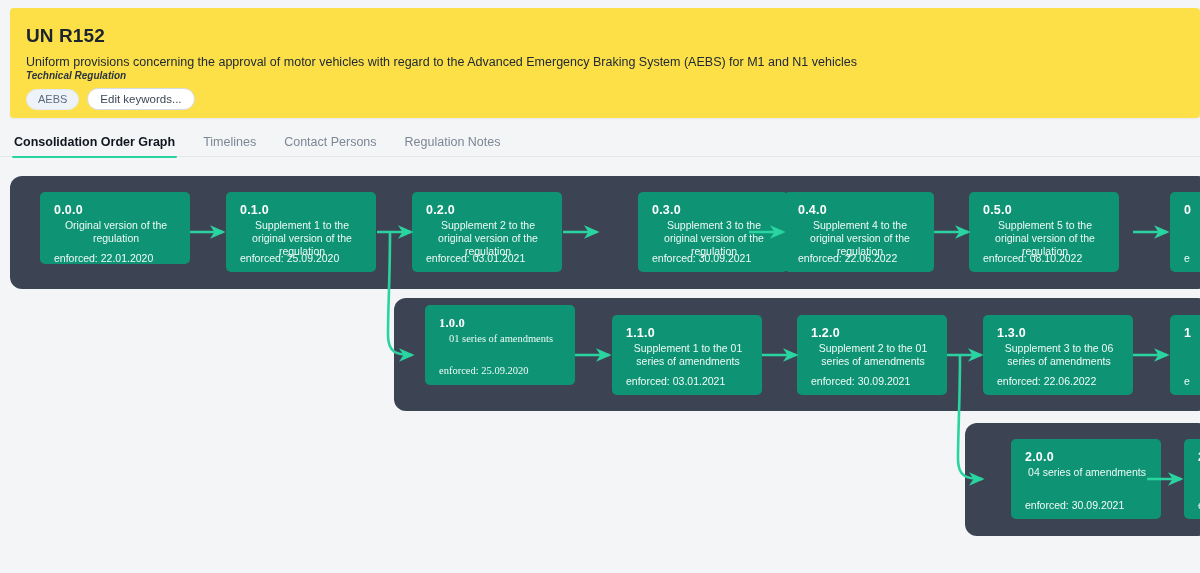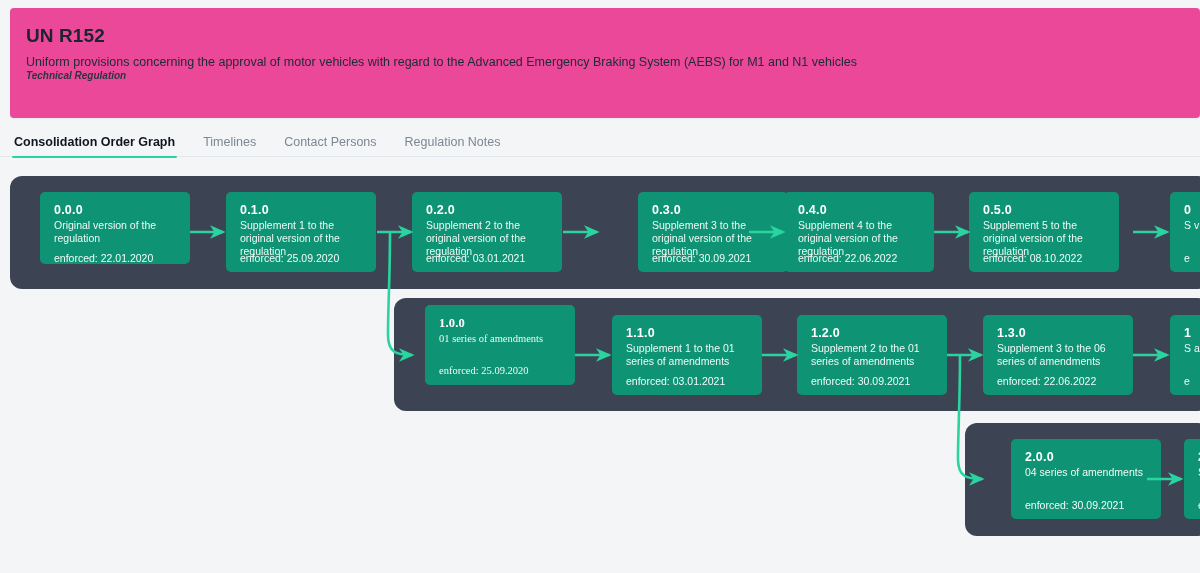--- a/index.html
+++ b/index.html
@@ -12,21 +12,21 @@
     -webkit-font-smoothing: antialiased;
   }
 
   
   #header-card {
     position: absolute;
     left: 10px;
     top: 8px;
     width: 1190px;
     height: 110px;
-    background: #ec4899;
+    background: #fde047;
     border-radius: 4px;
     box-shadow: 0 1px 2px rgba(16,24,40,0.06);
   }
   #page-title {
     position: absolute;
     left: 16px;
     top: 17px;
     font-size: 19px;
     font-weight: bold;
     color: #1c2430;
@@ -152,37 +152,42 @@
     font-weight: bold;
     letter-spacing: .2px;
   }
   .node .nd {
     position: absolute;
     left: 14px; top: 27px;
     right: 12px;
     font-size: 10.5px;
     line-height: 13px;
     color: #eefaf5;
+    text-align: center;
   }
   .node .ne {
     position: absolute;
     left: 14px;
     top: 60px;
     font-size: 10.5px;
     color: #f2fbf8;
     white-space: nowrap;
   }
 </style>
 </head>
 <body>
 
 <div id="header-card">
   <div id="page-title">UN R152</div>
   <div id="page-subtitle">Uniform provisions concerning the approval of motor vehicles with regard to the Advanced Emergency Braking System (AEBS) for M1 and N1 vehicles</div>
   <div id="page-kind">Technical Regulation</div>
+  <div id="chips">
+    <div class="chip-keyword">AEBS</div>
+    <div class="chip-action">Edit keywords...</div>
+  </div>
 </div>
 
 <div id="tabbar">
   <div class="tab active">Consolidation Order Graph</div>
   <div class="tab">Timelines</div>
   <div class="tab">Contact Persons</div>
   <div class="tab">Regulation Notes</div>
 </div>
 
 <div id="graph">

